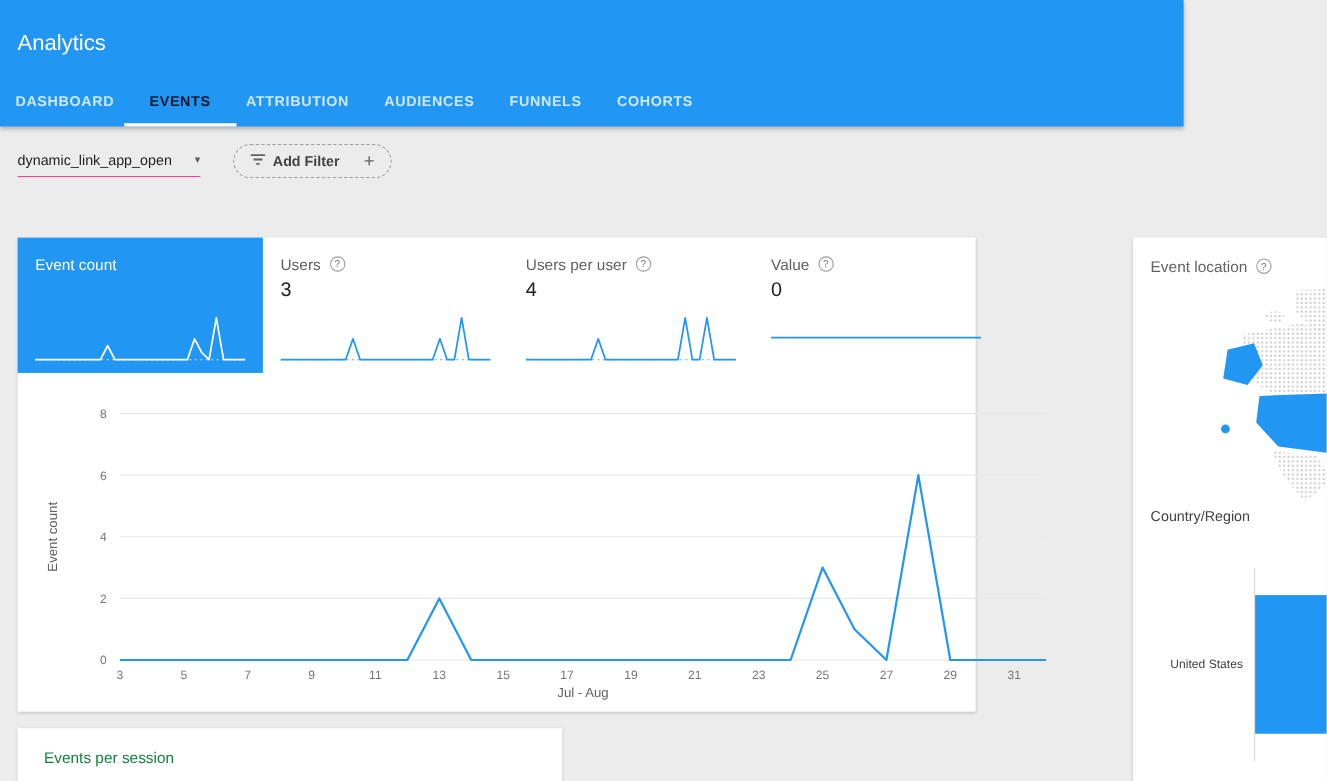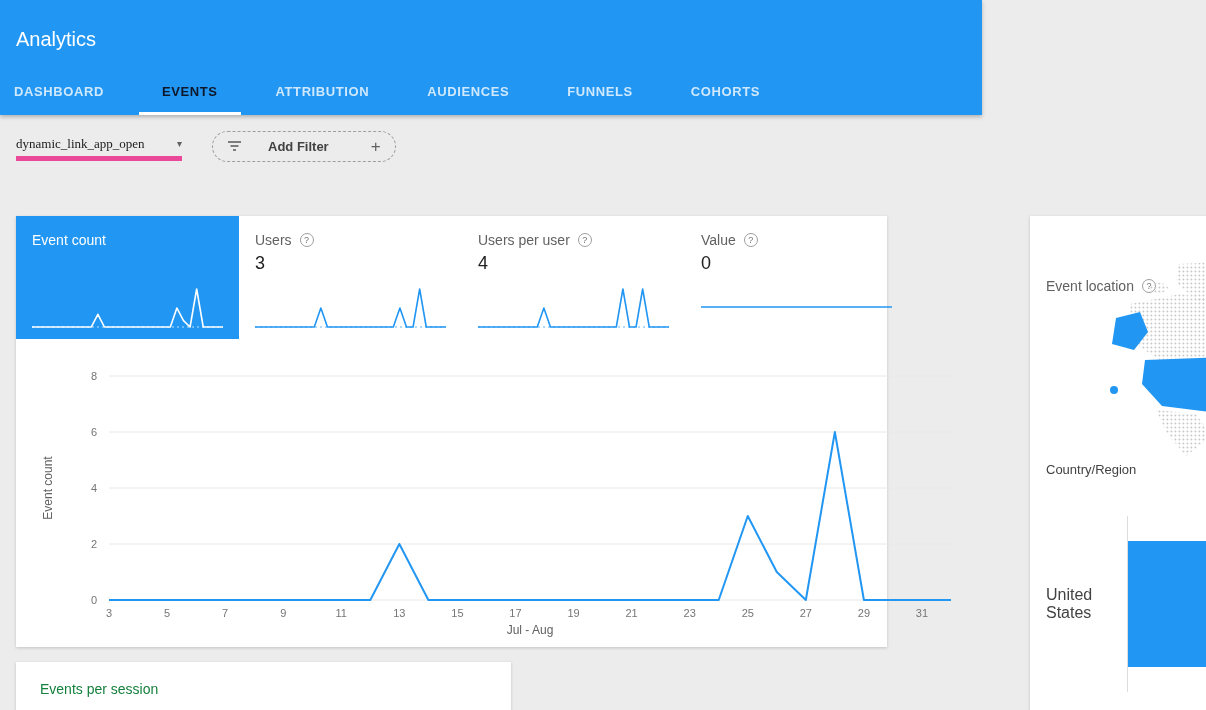--- a/index.html
+++ b/index.html
@@ -1,31 +1,31 @@
 <!DOCTYPE html>
 <html><head>
 <meta charset="utf-8">
 <style>
   * { margin:0; padding:0; box-sizing:border-box; }
   html,body { width:1206px; height:710px; overflow:hidden; }
   body { font-family:"Liberation Sans","DejaVu Sans",sans-serif; background:#ececec; position:relative; }
 
   
-  .header { position:absolute; left:0; top:0; width:982px; height:115px; background:#2196F3; box-shadow:0 2px 4px rgba(0,0,0,.25); z-index:5; }
+  .header { position:absolute; left:0; top:0; width:1076px; height:115px; background:#2196F3; box-shadow:0 2px 4px rgba(0,0,0,.25); z-index:5; }
   .app-title { position:absolute; left:16px; top:28px; color:#fff; font-size:20px; font-weight:400; }
-  .tab-bar { position:absolute; left:14px; bottom:0; height:48px; display:flex; gap:58px; align-items:stretch; }
+  .tab-bar { position:absolute; left:14px; bottom:0; height:48px; display:flex; gap:32px; align-items:stretch; }
   .tab { position:relative; display:flex; align-items:center; color:rgba(255,255,255,.78); font-size:13px; font-weight:700; letter-spacing:.6px; cursor:pointer; white-space:nowrap; }
   .tab.active { color:#0f172a; }
   .tab.active::after { content:""; position:absolute; left:-23px; right:-23px; bottom:0; height:3px; background:#fff; }
 
   
-  .event-selector { position:absolute; left:16px; top:131px; width:166px; height:30px; display:flex; align-items:center; justify-content:space-between; border-bottom:5px solid #ec4899; cursor:pointer;font-family:Liberation Serif, serif; }
+  .event-selector { position:absolute; left:16px; top:131px; width:166px; height:30px; display:flex; align-items:center; justify-content:space-between; border-bottom:1px solid #ec4899; cursor:pointer; }
   .event-selector .sel-label { font-size:13px; color:#212121; }
   .event-selector .caret { font-size:10px; color:#616161; }
-  .add-filter { position:absolute; left:212px; top:131px; height:31px; display:flex; align-items:center; gap:26px; padding:0 14px; border:1px dashed #9e9e9e; border-radius:16px; cursor:pointer; background:transparent; }
+  .add-filter { position:absolute; left:212px; top:131px; height:31px; display:flex; align-items:center; gap:6px; padding:0 14px; border:1px dashed #9e9e9e; border-radius:16px; cursor:pointer; background:transparent; }
   .add-filter .af-label { font-size:13px; font-weight:700; color:#424242; }
   .add-filter .plus { font-size:17px; color:#616161; margin-left:16px; }
   .filter-icon { display:inline-block; }
 
   
   .card { position:absolute; background:#fff; box-shadow:0 1px 3px rgba(0,0,0,.18); }
   .main-card { left:16px; top:216px; width:871px; height:431px; }
   .location-card { left:1030px; top:216px; width:230px; height:600px; }
   .session-card { left:16px; top:662px; width:495px; height:200px; }
 
@@ -38,26 +38,26 @@
   .tile.selected .tile-label, .tile.selected .tile-value { color:#fff; }
   .tile .spark { position:absolute; left:16px; bottom:8px; }
   .help { display:inline-flex; align-items:center; justify-content:center; width:14px; height:14px; margin-left:8px; border:1px solid #9e9e9e; border-radius:50%; font-size:9px; color:#757575; cursor:pointer; flex:0 0 auto; }
 
   
   .main-chart { position:absolute; left:0; top:144px; }
   .main-chart text.tick { fill:#757575; font-size:11px; font-family:"Liberation Sans",sans-serif; }
   .main-chart text.axis-label { fill:#616161; font-size:12px; font-family:"Liberation Sans",sans-serif; }
 
   
-  .loc-title { position:absolute; left:16px; top:18px; display:flex; align-items:center; font-size:14px; color:#616161;margin-top:44px; }
+  .loc-title { position:absolute; left:16px; top:18px; display:flex; align-items:center; font-size:14px; color:#616161; }
   .loc-map { position:absolute; left:60px; top:46px; }
   .loc-section-label { position:absolute; left:16px; top:246px; font-size:13px; color:#424242; }
   .location-bars { position:absolute; left:16px; top:300px; right:0; }
   .bar-row { display:flex; align-items:stretch; }
-  .bar-label { width:81px; display:flex; align-items:center; justify-content:flex-end; font-size:16px; color:#424242; }
+  .bar-label { width:81px; display:flex; align-items:center; justify-content:flex-end; padding-right:10px; font-size:11px; color:#424242;margin-left:13px; }
   .bar-track { flex:1; border-left:1px solid #dcdcdc; padding:25px 0; }
   .bar { height:126px; width:100%; background:#2196F3; }
 
   
   .session-title { position:absolute; left:24px; top:19px; font-size:14px; color:#15803d; }
 </style>
 </head>
 <body>
 
 <div class="header">

